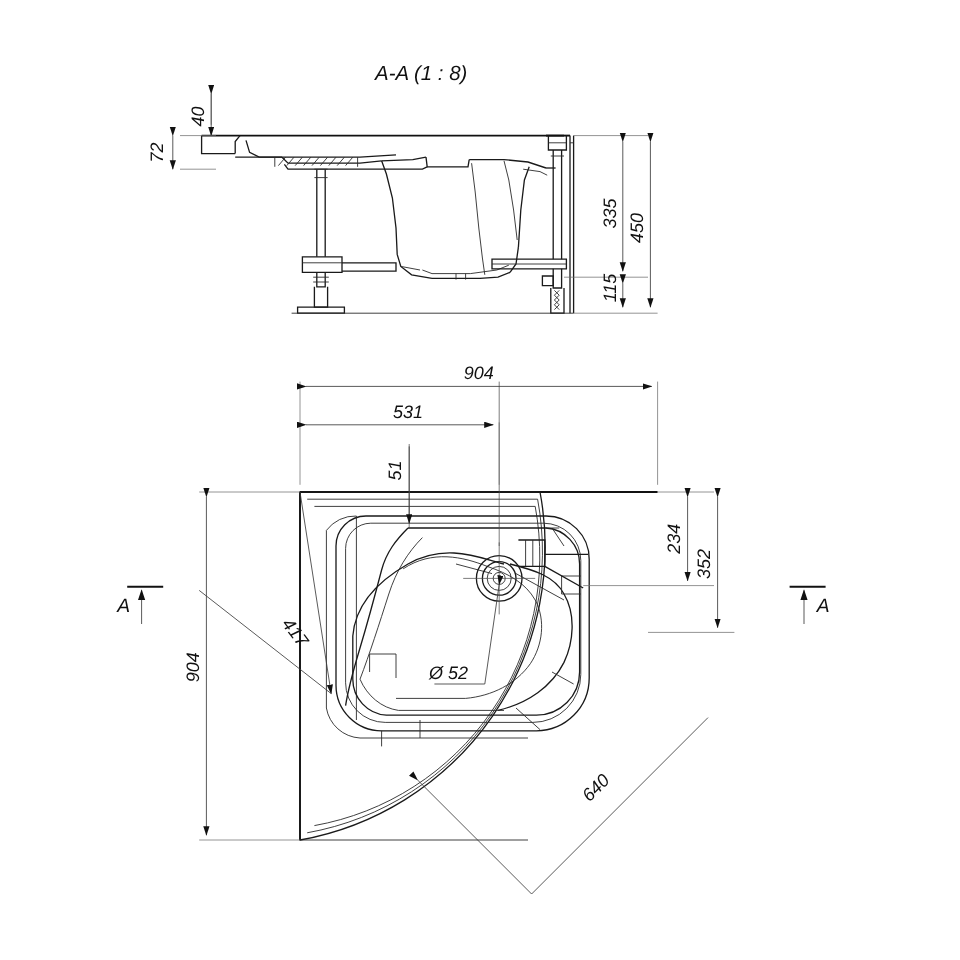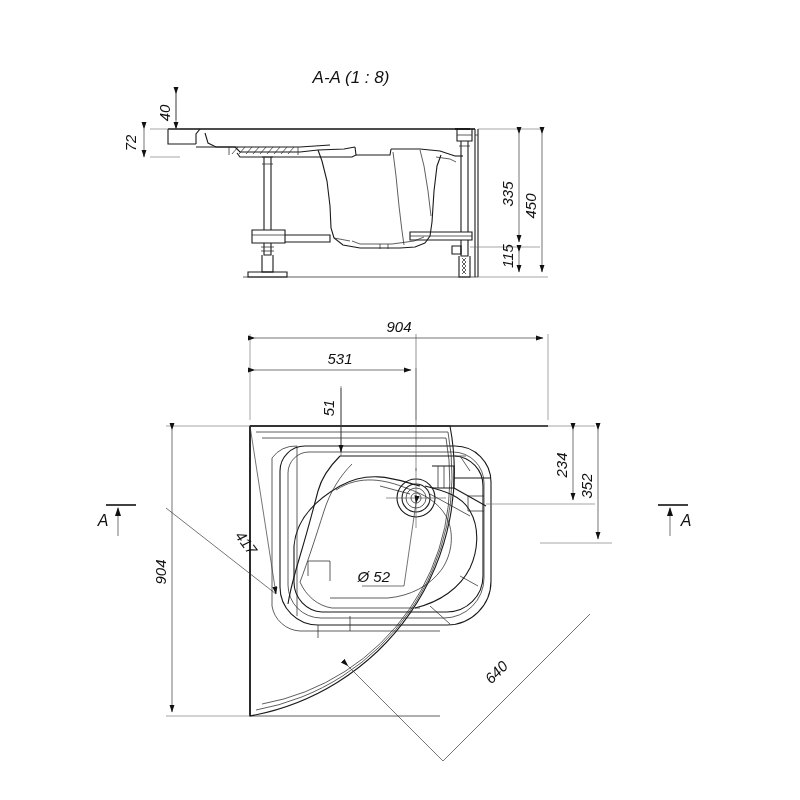--- a/index.html
+++ b/index.html
@@ -1,18 +1,18 @@
 <!DOCTYPE html>
 <html><head>
 <meta charset="utf-8">
 <style>
   html,body{margin:0;padding:0;background:#ffffff;}
   body{width:800px;height:800px;position:relative;overflow:hidden;
        font-family:"Liberation Sans", sans-serif;color:#1a1a1a;}
-  #root{position:absolute;left:0;top:16px;width:800px;height:739px;}
+  #root{position:absolute;left:0;top:0;width:800px;height:739px;}
   svg{display:block;}
   .dimtext{font-family:"Liberation Sans", sans-serif;font-style:italic;
            font-size:15px;fill:#111111;}
   .title{font-family:"Liberation Sans", sans-serif;font-style:italic;
          font-size:17px;fill:#111111;}
   .marktext{font-family:"Liberation Sans", sans-serif;font-style:italic;
             font-size:16px;fill:#111111;}
   .ln{fill:none;stroke:#1a1a1a;stroke-width:1.1;}
   .lnthin{fill:none;stroke:#2a2a2a;stroke-width:0.75;}
   .lnthick{fill:none;stroke:#111111;stroke-width:1.6;}

